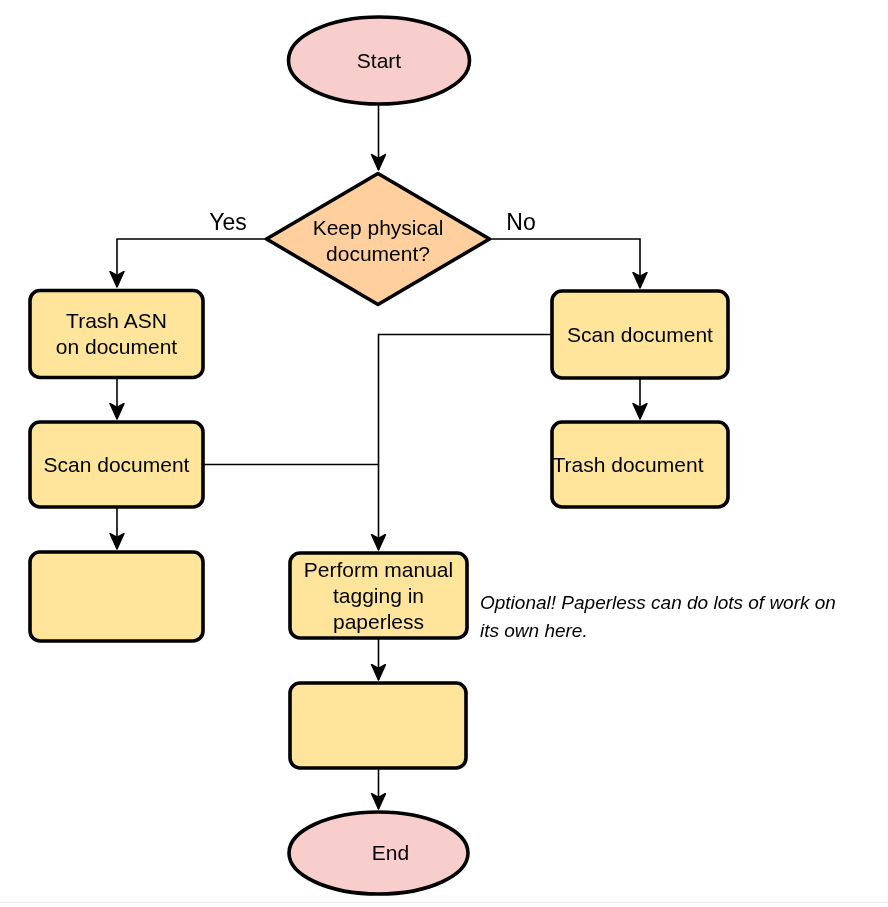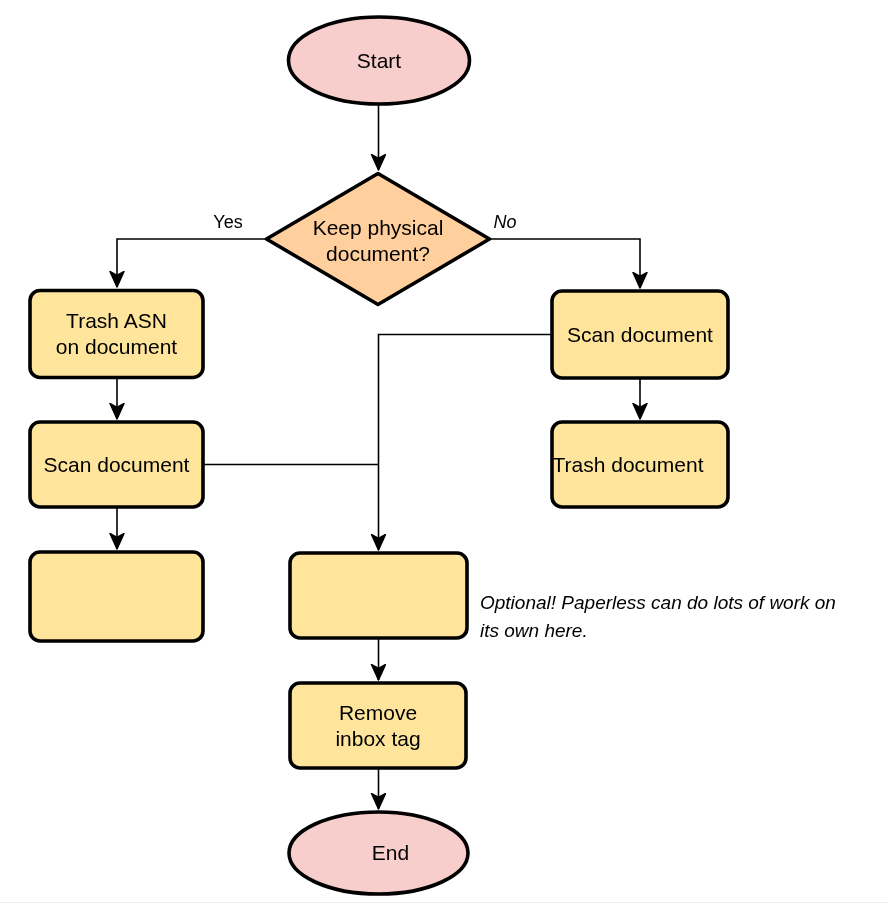--- a/index.html
+++ b/index.html
@@ -17,21 +17,21 @@
   .node-label {
     position:absolute;
     display:flex; align-items:center; justify-content:center;
     text-align:center;
     white-space:pre-line;
     font-size:21px; line-height:26px;
   }
   .branch-label {
     position:absolute;
     display:flex; align-items:center; justify-content:center;
-    font-size:18px; line-height:22px;
+    font-size:23px; line-height:22px;
   }
   .note {
     position:absolute;
     font-style:italic;
     font-size:19px; line-height:27.5px;
     white-space:pre-line;
     text-align:left;
   }
   .page-bottom-rule {
     position:absolute; left:0; right:0; top:902px; height:1px;
@@ -73,35 +73,36 @@
     <ellipse class="shape" cx="378.5" cy="853" rx="89.5" ry="41" fill="#f8cecc"></ellipse>
   </svg>
 
   <div class="node-label" style="left:289px; top:17px; width:180px; height:87px;">Start</div>
 
   <div class="node-label" style="left:266px; top:176px; width:224px; height:129px;">Keep physical
 document?</div>
 
   <div class="branch-label" style="left:198px; top:209px; width:60px; height:26px;">Yes</div>
 
-  <div class="branch-label" style="left:475px; top:209px; width:60px; height:26px;font-style:italic;">No</div>
+  <div class="branch-label" style="left:491px; top:209px; width:60px; height:26px;">No</div>
 
   <div class="node-label" style="left:30px; top:290px; width:173px; height:87px;">Trash ASN
 on document</div>
 
   <div class="node-label" style="left:30px; top:422px; width:173px; height:85px;">Scan document</div>
 
 
   <div class="node-label" style="left:552px; top:291px; width:176px; height:87px;">Scan document</div>
 
   <div class="node-label" style="left:552px; top:422px; width:152px; height:85px;">Trash document</div>
 
+  <div class="node-label" style="left:290px; top:553px; width:177px; height:85px;">Perform manual
+tagging in
+paperless</div>
 
   <div class="note" style="left:480px; top:589px; width:420px;">Optional! Paperless can do lots of work on
 its own here.</div>
 
-  <div class="node-label" style="left:290px; top:683px; width:176px; height:85px;">Remove
-inbox tag</div>
 
   <div class="node-label" style="left:301px; top:812px; width:179px; height:82px;">End</div>
 
   <div class="page-bottom-rule"></div>
 </div>
 
 </body></html>

